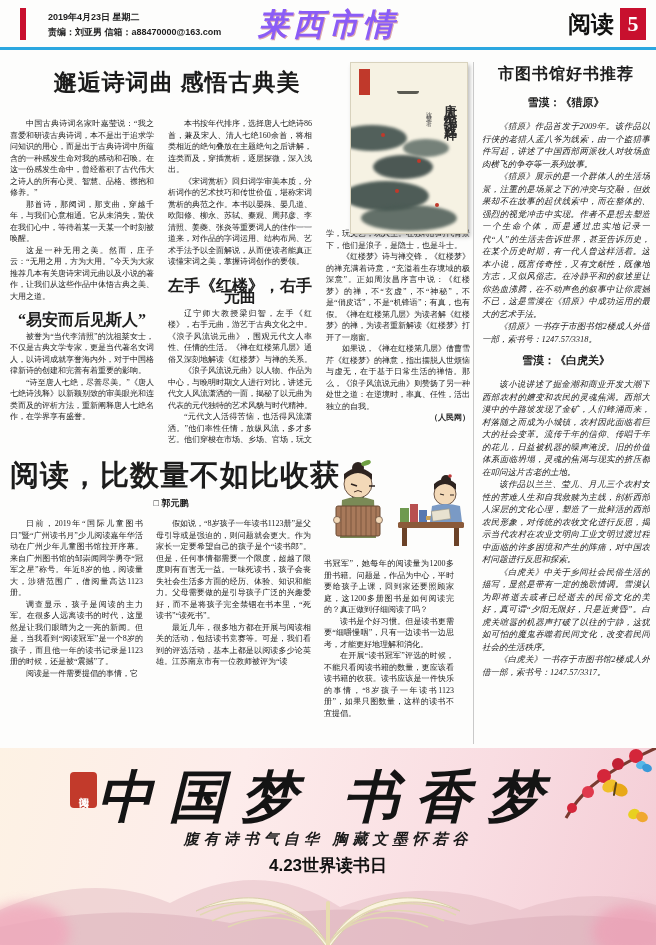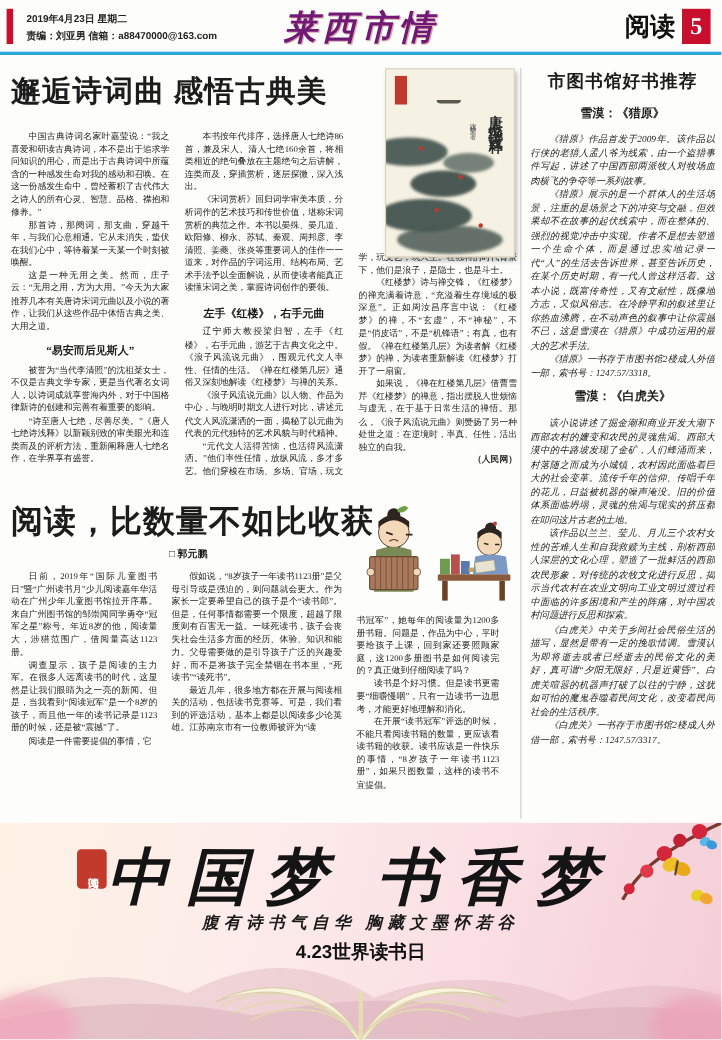--- a/index.html
+++ b/index.html
@@ -5,44 +5,44 @@
   html,body{margin:0;padding:0;}
   body{
     width:656px;height:945px;position:relative;overflow:hidden;
     background:#fdfdfc;
     font-family:"Liberation Serif","DejaVu Serif",serif;
     color:#1c1c1c;
     -webkit-font-smoothing:antialiased;
   }
   
   .header{position:absolute;left:0;top:0;width:656px;height:46px;}
-  .hdr-left{position:absolute;left:6px;top:8px;display:flex;gap:12px;}
+  .hdr-left{position:absolute;left:20px;top:8px;display:flex;gap:22px;}
   .red-bar{width:6px;height:32px;background:#c8102e;}
   .hdr-meta{font-family:"Liberation Sans",sans-serif;font-size:9px;line-height:15px;font-weight:bold;color:#222;padding-top:2px;}
   .masthead{position:absolute;left:0;right:0;top:4px;text-align:center;
-    font-size:31px;font-weight:900;font-style:italic;color:#701a75;
+    font-size:31px;font-weight:900;font-style:italic;color:#8b5cf6;
     letter-spacing:4px;text-shadow:1px 1px 0 rgba(160,10,20,.35);}
   .hdr-right{position:absolute;right:10px;top:8px;display:flex;align-items:center;gap:6px;}
   .section-label{font-family:"Liberation Sans",sans-serif;font-size:23px;font-weight:900;color:#111;}
   .page-badge{width:26px;height:32px;background:#c8102e;color:#fff;display:flex;align-items:center;justify-content:center;
     font-size:22px;font-weight:bold;font-family:"Liberation Serif",serif;}
   .blue-rule{position:absolute;left:0;top:47px;width:656px;height:3px;background:#2ba7e0;}
 
   
   .cols{display:flex;}
   .col p{margin:0;text-indent:2em;text-align:justify;}
   .subhead{text-align:center;font-weight:900;margin:7px 0 5px 0;}
   .credit{text-align:right;font-weight:900;}
 
   
   .main-article{position:absolute;left:10px;top:58px;width:460px;height:396px;}
-  .main-headline{width:334px;font-size:27px;font-weight:900;letter-spacing:1px;line-height:50px;text-align:left;white-space:nowrap;}
+  .main-headline{width:334px;font-size:23px;font-weight:900;letter-spacing:1px;line-height:50px;text-align:center;white-space:nowrap;}
   .main-cols{margin-top:10px;gap:14px;height:332px;overflow:hidden;}
   .main-cols .col{width:144px;font-size:8px;line-height:11.5px;}
-  .main-cols .subhead{font-size:10px;margin-top:12px;}
+  .main-cols .subhead{font-size:16px;margin-top:12px;}
   .col-pad3{padding-top:110px;}
 
   
   .book-cover{position:absolute;right:2px;top:4px;width:116px;height:170px;background:#f6f2e3;
     border:1px solid #d8d2bd;box-shadow:2px 3px 4px rgba(0,0,0,.25);overflow:hidden;}
   .blob{position:absolute;border-radius:50%;filter:blur(1.5px);}
   .b1{left:-14px;top:62px;width:70px;height:26px;background:#41514d;opacity:.9;}
   .b2{left:22px;top:92px;width:60px;height:24px;background:#2f3e3c;opacity:.85;}
   .b3{left:-8px;top:118px;width:86px;height:30px;background:#3c4c48;opacity:.9;}
   .b4{left:52px;top:76px;width:46px;height:18px;background:#55655f;opacity:.8;}

